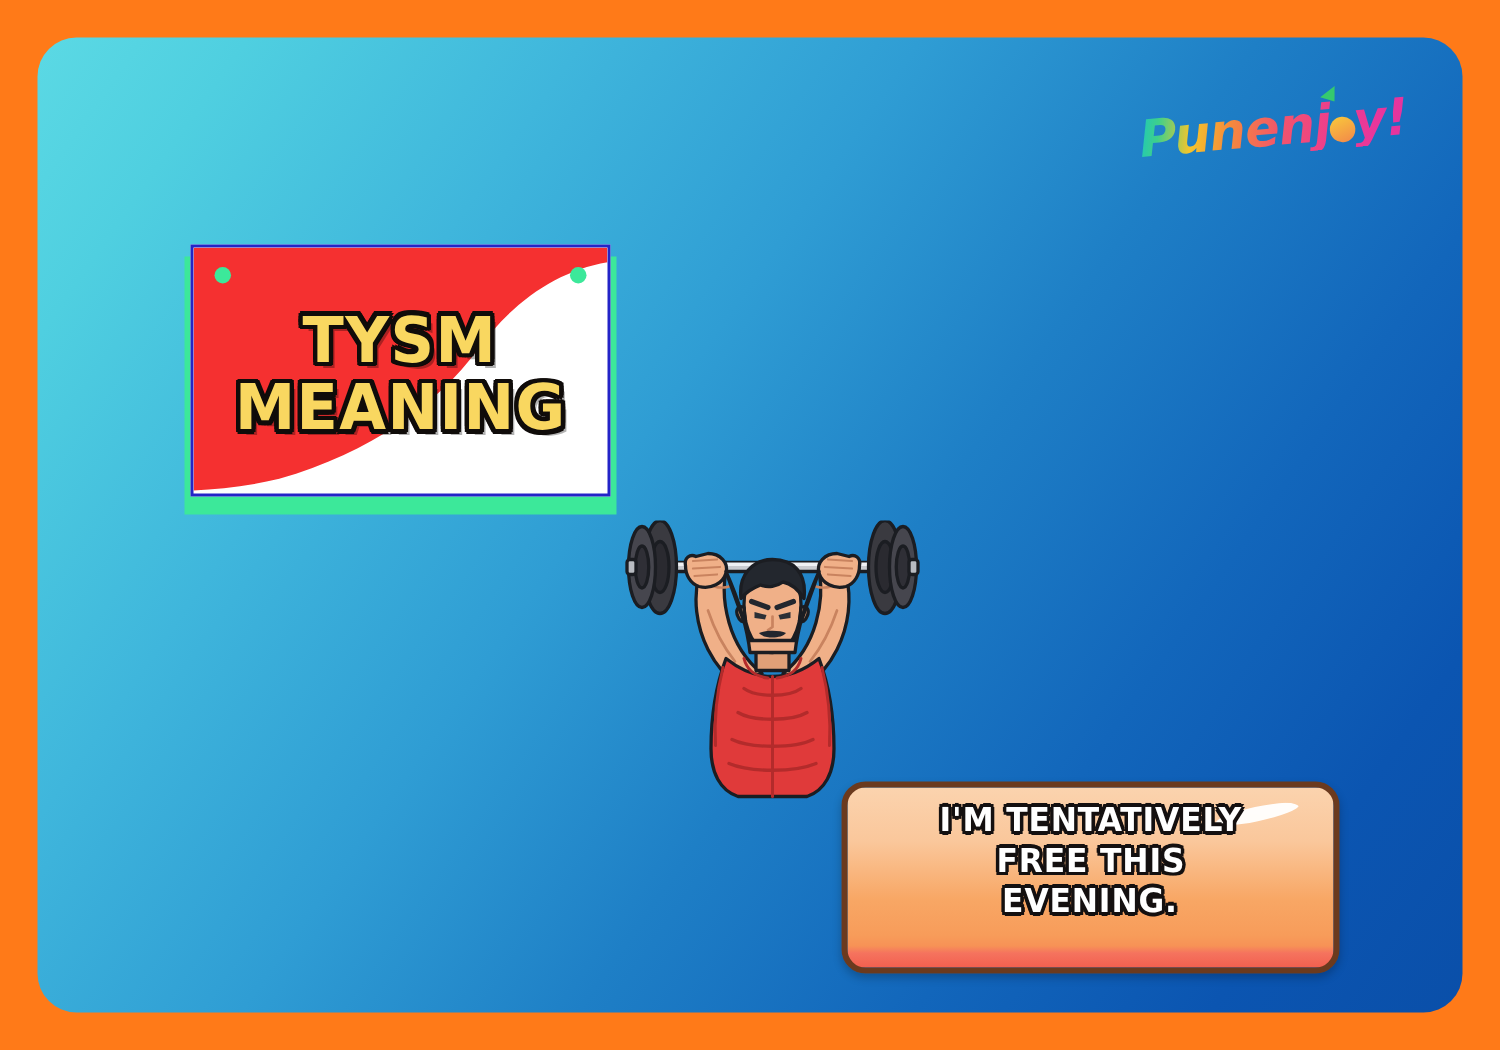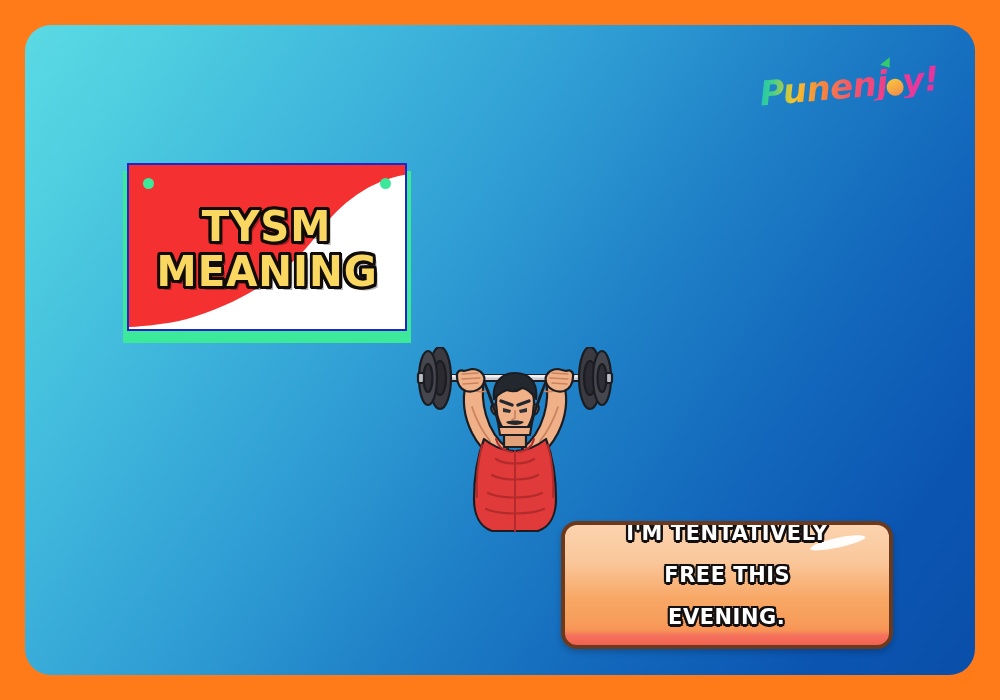--- a/index.html
+++ b/index.html
@@ -217,21 +217,21 @@
   #caption-text {
     position: absolute;
     left: 0;
     top: 0;
     width: 100%;
     height: 100%;
     display: flex;
     flex-direction: column;
     align-items: center;
     justify-content: center;
-    gap: 18px;
+    gap: 3px;
     padding-bottom: 20px;
     box-sizing: border-box;
   }
   .cap-line {
     color: #FFFFFF;
     font-family: "DejaVu Sans", sans-serif;
     font-weight: bold;
     font-size: 22px;
     letter-spacing: 0.6px;
     line-height: 1.1;

